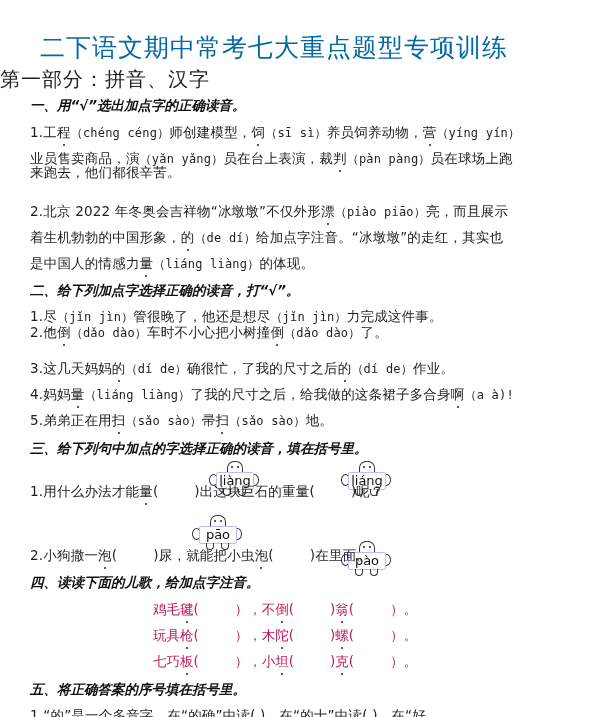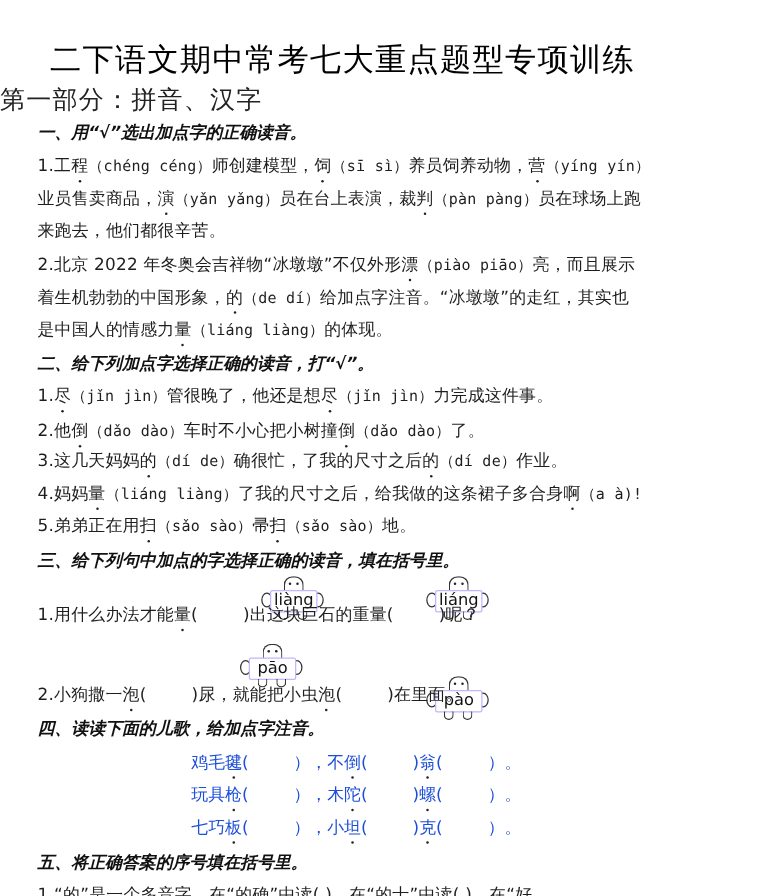--- a/index.html
+++ b/index.html
@@ -6,21 +6,21 @@
   body {
     width: 608px; height: 717px; overflow: hidden; position: relative;
     font-family: "DejaVu Serif", "Liberation Serif", serif;
     color: #1a1a1a;
   }
   .abs { position: absolute; white-space: nowrap; }
   .title {
     left: 0; width: 548px; top: 31px; text-align: center;
     font-size: 25px; font-weight: normal; letter-spacing: 1px;
     font-family: "DejaVu Sans", "Liberation Sans", sans-serif;
-    color: #000000;
+    color: #0369a1;
   }
   .subtitle {
     left: 0; width: 608px; top: 66px; text-align: left;
     font-size: 20px; letter-spacing: 1px;
     font-family: "DejaVu Sans", "Liberation Sans", sans-serif;
     color: #222;
   }
   .heading {
     left: 30px; font-size: 13.5px; font-weight: bold;
     font-family: "DejaVu Sans", "Liberation Sans", sans-serif;
@@ -62,56 +62,56 @@
     border: 1px solid #333; border-radius: 50%;
   }
   .bird .wing-l { left: 1px; }
   .bird .wing-r { right: 1px; }
   .bird .foot-l, .bird .foot-r {
     position: absolute; top: 29px; width: 6px; height: 6px;
     border: 1px solid #333; border-top: none; border-radius: 0 0 4px 4px;
   }
   .bird .foot-l { left: 15px; }
   .bird .foot-r { left: 30px; }
-  .poem { left: 153px; font-size: 13.5px; font-family: "DejaVu Sans", "Liberation Sans", sans-serif; color: #1d4ed8; }
+  .poem { left: 153px; font-size: 13.5px; font-family: "DejaVu Sans", "Liberation Sans", sans-serif; color: #be185d; }
 </style>
 </head>
 <body>
 
 <div class="abs title">二下语文期中常考七大重点题型专项训练</div>
 <div class="abs subtitle">第一部分：拼音、汉字</div>
 
 <div class="abs heading" style="top:97px">一、用“√”选出加点字的正确读音。</div>
 
 <div class="abs line" style="top:124px">
   <span>1.工</span><span class="dot">程</span><span class="py">（chéng  céng）</span><span>师创建模型，</span><span class="dot">饲</span><span class="py">（sī  sì）</span><span>养员饲养动物，</span><span class="dot">营</span><span class="py">（yíng  yín）</span>
 </div>
 <div class="abs line" style="top:150px">
   <span>业员售卖商品，</span><span class="dot">演</span><span class="py">（yǎn  yǎng）</span><span>员在台上表演，裁</span><span class="dot">判</span><span class="py">（pàn  pàng）</span><span>员在球场上跑</span>
 </div>
-<div class="abs line" style="top:176px">
+<div class="abs line" style="top:164px">
   <span>来跑去，他们都很辛苦。</span>
 </div>
 
 <div class="abs line" style="top:203px">
   <span>2.北京 2022 年冬奥会吉祥物“冰墩墩”不仅外形</span><span class="dot">漂</span><span class="py">（piào  piāo）</span><span>亮，而且展示</span>
 </div>
 <div class="abs line" style="top:229px">
   <span>着生机勃勃的中国形象，</span><span class="dot">的</span><span class="py">（de  dí）</span><span>给加点字注音。“冰墩墩”的走红，其实也</span>
 </div>
 <div class="abs line" style="top:255px">
   <span>是中国人的情感力</span><span class="dot">量</span><span class="py">（liáng  liàng）</span><span>的体现。</span>
 </div>
 
 <div class="abs heading" style="top:282px">二、给下列加点字选择正确的读音，打“√”。</div>
 
 <div class="abs line" style="top:308px">
   <span>1.</span><span class="dot">尽</span><span class="py">（jǐn  jìn）</span><span>管很晚了，他还是想</span><span class="dot">尽</span><span class="py">（jǐn  jìn）</span><span>力完成这件事。</span>
 </div>
-<div class="abs line" style="top:336px">
+<div class="abs line" style="top:324px">
   <span>2.他</span><span class="dot">倒</span><span class="py">（dǎo  dào）</span><span>车时不小心把小树撞</span><span class="dot">倒</span><span class="py">（dǎo  dào）</span><span>了。</span>
 </div>
 <div class="abs line" style="top:360px">
   <span>3.这几天妈妈</span><span class="dot">的</span><span class="py">（dí  de）</span><span>确很忙，了我的尺寸之后</span><span class="dot">的</span><span class="py">（dí  de）</span><span>作业。</span>
 </div>
 <div class="abs line" style="top:386px">
   <span>4.妈妈</span><span class="dot">量</span><span class="py">（liáng  liàng）</span><span>了我的尺寸之后，给我做的这条裙子多合身</span><span class="dot">啊</span><span class="py">（a  à)!</span>
 </div>
 <div class="abs line" style="top:412px">
   <span>5.弟弟正在用</span><span class="dot">扫</span><span class="py">（sǎo  sào）</span><span>帚</span><span class="dot">扫</span><span class="py">（sǎo  sào）</span><span>地。</span>

